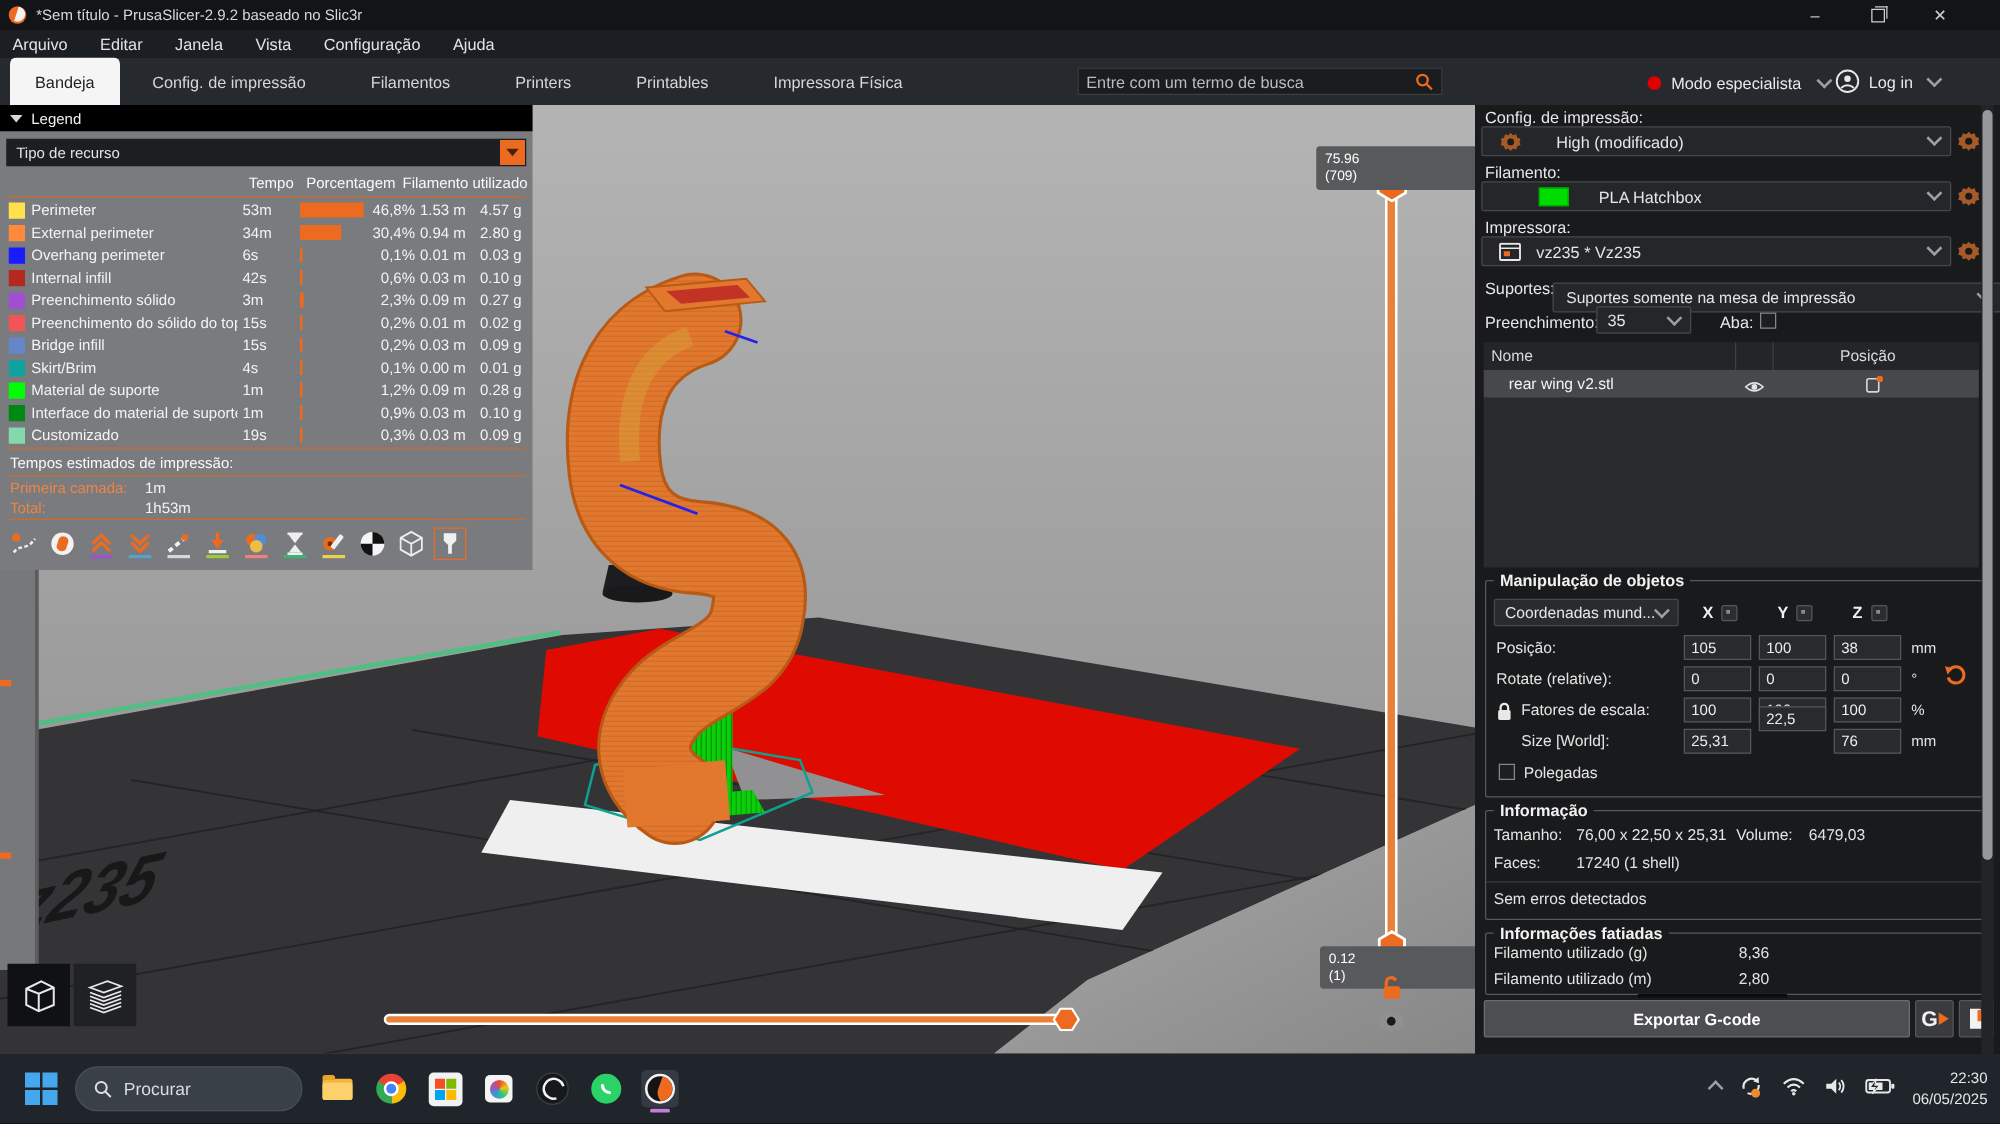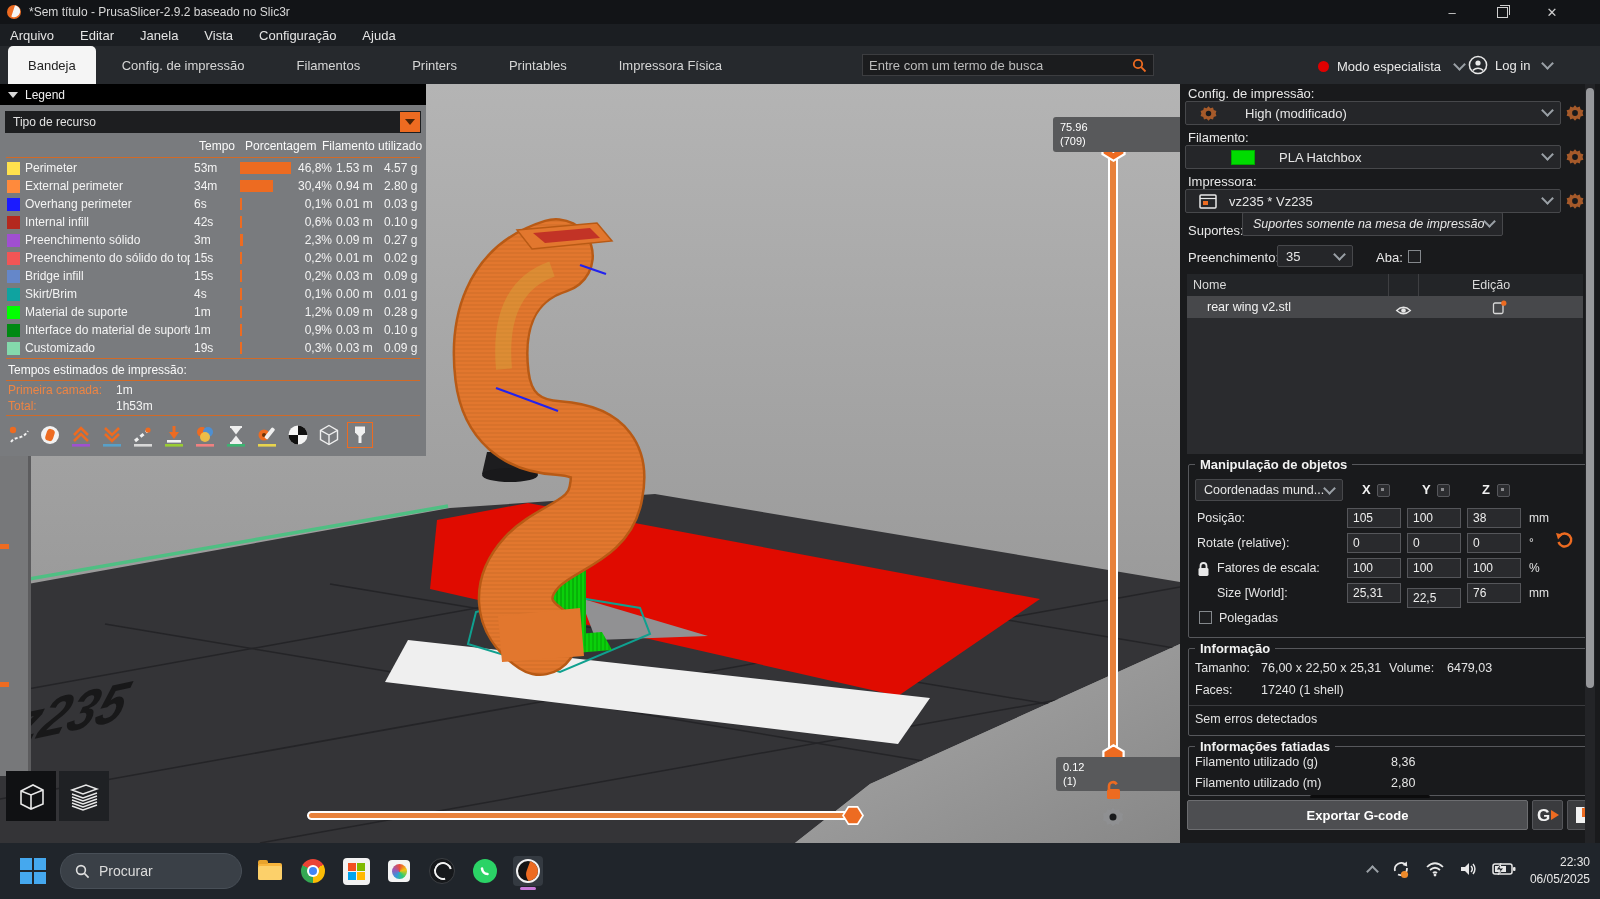--- a/index.html
+++ b/index.html
@@ -601,37 +601,37 @@
         <span style="margin-left:12px;">vz235 * Vz235</span>
         <span class="chev cchev"></span>
       </div>
       <div class="gearbtn" style="left:385px;top:107px;">
         <svg width="18" height="18" viewBox="0 0 20 20" style="color:#a65a2a;">
             <use href="#sym-gear"></use>
           </svg>
       </div>
 
       <div class="sb-label" style="left:8px;top:139px;">Suportes:</div>
-      <div class="combo" style="left:62px;top:128px;width:261px;font-style:italic;">
+      <div class="combo" style="left:62px;top:142px;width:359px;">
         <span style="margin-left:10px;font-size:12.5px;">Suportes somente na mesa de impressão</span>
         <span class="chev cchev"></span>
       </div>
 
       <div class="sb-label" style="left:8px;top:166px;">Preenchimento:</div>
       <div class="combo" style="left:97px;top:161px;width:76px;height:22px;">
         <span style="margin-left:8px;">35</span>
         <span class="chev cchev"></span>
       </div>
       <div class="sb-label" style="left:196px;top:166px;">Aba:</div>
       <div class="check" style="left:228px;top:166px;"></div>
 
       <div class="abs" style="left:7px;top:190px;width:396px;height:180px;background:#2a2b2e;">
         <div class="abs" style="left:0;top:0;width:396px;height:22px;background:#232528;border-bottom:1px solid #3a3b3e;">
           <span class="abs" style="left:6px;top:4px;font-size:12.5px;color:#dadada;">Nome</span>
-          <span class="abs" style="left:285px;top:4px;font-size:12.5px;color:#dadada;">Edição</span>
+          <span class="abs" style="left:285px;top:4px;font-size:12.5px;color:#dadada;">Posição</span>
           <i class="abs" style="left:201px;top:0;width:1px;height:22px;background:#3e3f42;"></i>
           <i class="abs" style="left:231px;top:0;width:1px;height:22px;background:#3e3f42;"></i>
         </div>
         <div class="abs" style="left:0;top:22px;width:396px;height:22px;background:#47484b;">
           <span class="abs" style="left:20px;top:4px;font-size:12.5px;color:#f2f2f2;">rear wing v2.stl</span>
           <span class="abs" style="left:208px;top:6px;">
             <svg width="17" height="11" viewBox="0 0 18 12">
                 <path d="M1.5 6 Q9 -1 16.5 6 Q9 13 1.5 6 Z" stroke="#e4e4e4" stroke-width="1.4" fill="none"></path>
                 <circle cx="9" cy="6" r="2.5" fill="#e4e4e4"></circle>
               </svg>
@@ -683,21 +683,21 @@
             </svg>
         </span>
         <span class="ilabel" style="left:28px;top:96px;">Fatores de escala:</span>
         <input class="ax-input" style="left: 158px; top: 93px;" value="100">
         <input class="ax-input" style="left: 218px; top: 93px;" value="100">
         <input class="ax-input" style="left: 278px; top: 93px;" value="100">
         <span class="unit" style="left:340px;top:96px;">%</span>
 
         <span class="ilabel" style="left:28px;top:121px;">Size [World]:</span>
         <input class="ax-input" style="left: 158px; top: 118px;" value="25,31">
-        <input class="ax-input" style="left: 218px; top: 123px;" value="22,5">
+        <input class="ax-input" style="left: 218px; top: 100px;" value="22,5">
         <input class="ax-input" style="left: 278px; top: 118px;" value="76">
         <span class="unit" style="left:340px;top:121px;">mm</span>
 
         <div class="check" style="left:10px;top:146px;position:absolute;"></div>
         <span class="ilabel" style="left:30px;top:146px;">Polegadas</span>
       </div>
 
       <div class="group" style="left:8px;top:564px;width:397px;height:86px;">
         <span class="gtitle">Informação</span>
         <span class="ilabel" style="left:6px;top:12px;">Tamanho:</span>

